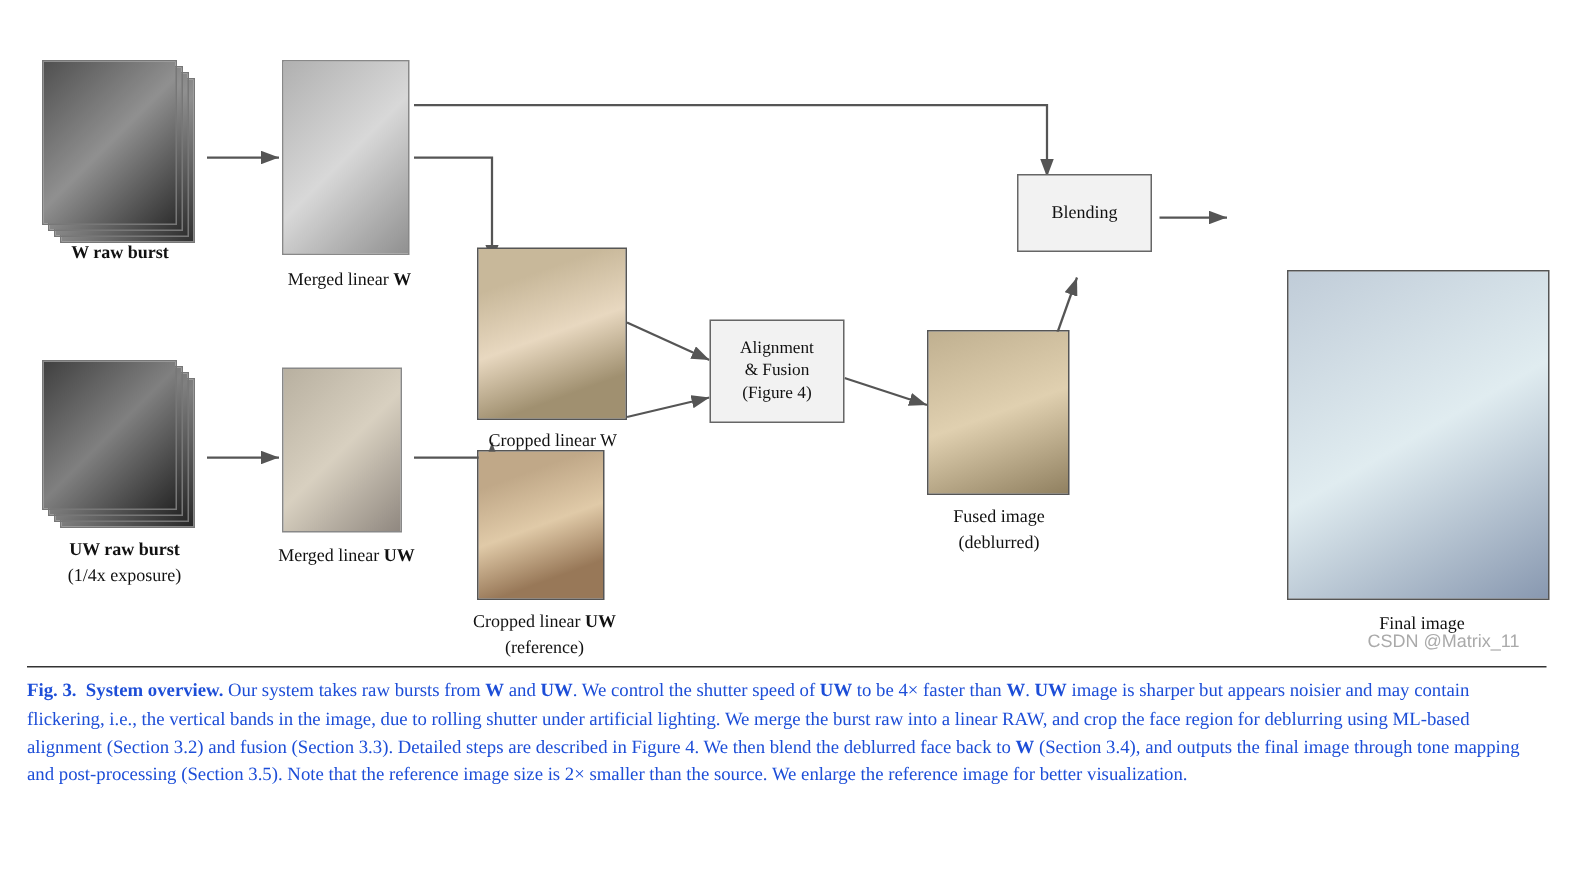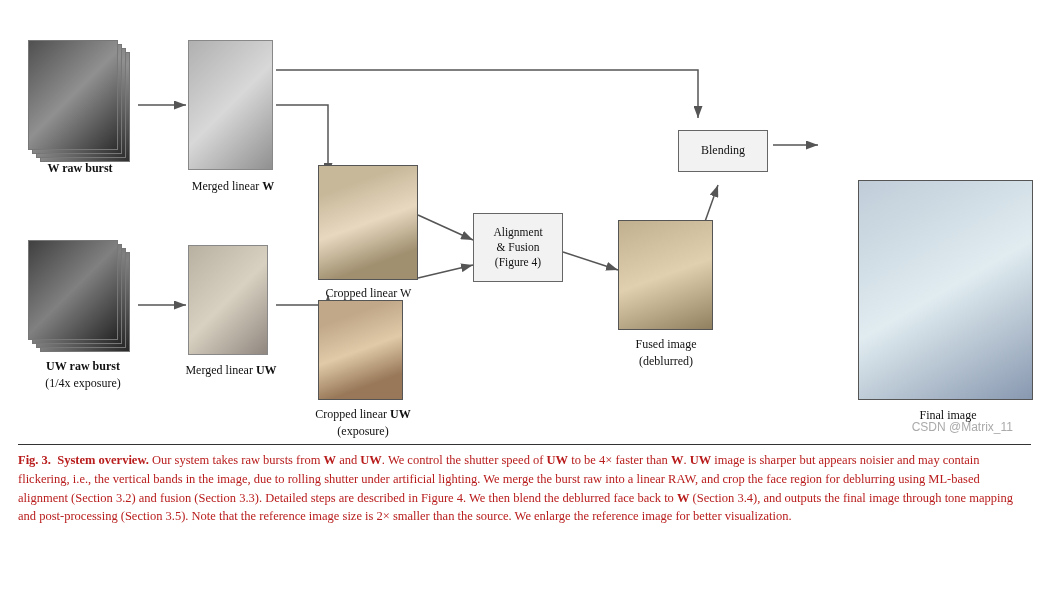--- a/index.html
+++ b/index.html
@@ -68,21 +68,21 @@
       pointer-events: none;
     }
 
     
     .caption-area {
       border-top: 1.5px solid #333;
       padding-top: 6px;
       margin-top: 4px;
       font-size: 12.5px;
       line-height: 1.5;
-      color: #b91c1c;
+      color: #1d4ed8;
     }
     .caption-area .fig-label {
       font-weight: bold;
     }
     .caption-area b, .caption-area strong {
       font-weight: bold;
     }
 
     .csdn-watermark {
       position: absolute;
@@ -190,36 +190,36 @@
 
     <div class="img-box photo-face1" style="left:300px; top:155px; width:100px; height:115px; border: 1.5px solid #555;"></div>
     <div class="label" style="left:298px; top:275px; width:105px;">
       <span>Cropped linear W</span><br>
       <span>(source)</span>
     </div>
 
     <div class="img-box photo-face2" style="left:300px; top:290px; width:85px; height:100px; border: 1.5px solid #555;"></div>
     <div class="label" style="left:295px; top:396px; width:100px;">
       <span>Cropped linear</span> <b>UW</b><br>
-      <span>(exposure)</span>
+      <span>(reference)</span>
     </div>
 
     <div class="proc-box" style="left:455px; top:203px; width:90px; height:69px;">
       <span style="white-space:pre-line; font-size:11.5px;">Alignment
 &amp; Fusion
 (Figure 4)</span>
     </div>
 
     <div class="img-box photo-face1" style="left:600px; top:210px; width:95px; height:110px; border:1.5px solid #555; background: linear-gradient(160deg,#c0b090,#e0d0b0,#908060);"></div>
     <div class="label" style="left:594px; top:326px; width:108px;">
       <span>Fused image</span><br>
       <span>(deblurred)</span>
     </div>
 
-    <div class="proc-box" style="left:660px; top:120px; width:90px; height:42px;">
+    <div class="proc-box" style="left:660px; top:106px; width:90px; height:52px;">
       <span style="font-size:12px;">Blending</span>
     </div>
 
 
     <div class="img-box photo-final" style="left:840px; top:170px; width:175px; height:220px; border:1.5px solid #555; background: linear-gradient(150deg,#c0ccd8,#e0ecf0,#8898b0);"></div>
     <div class="label" style="left:880px; top:397px; width:100px;">
       <span>Final image</span>
     </div>
 
     <div class="csdn-watermark">CSDN @Matrix_11</div>

